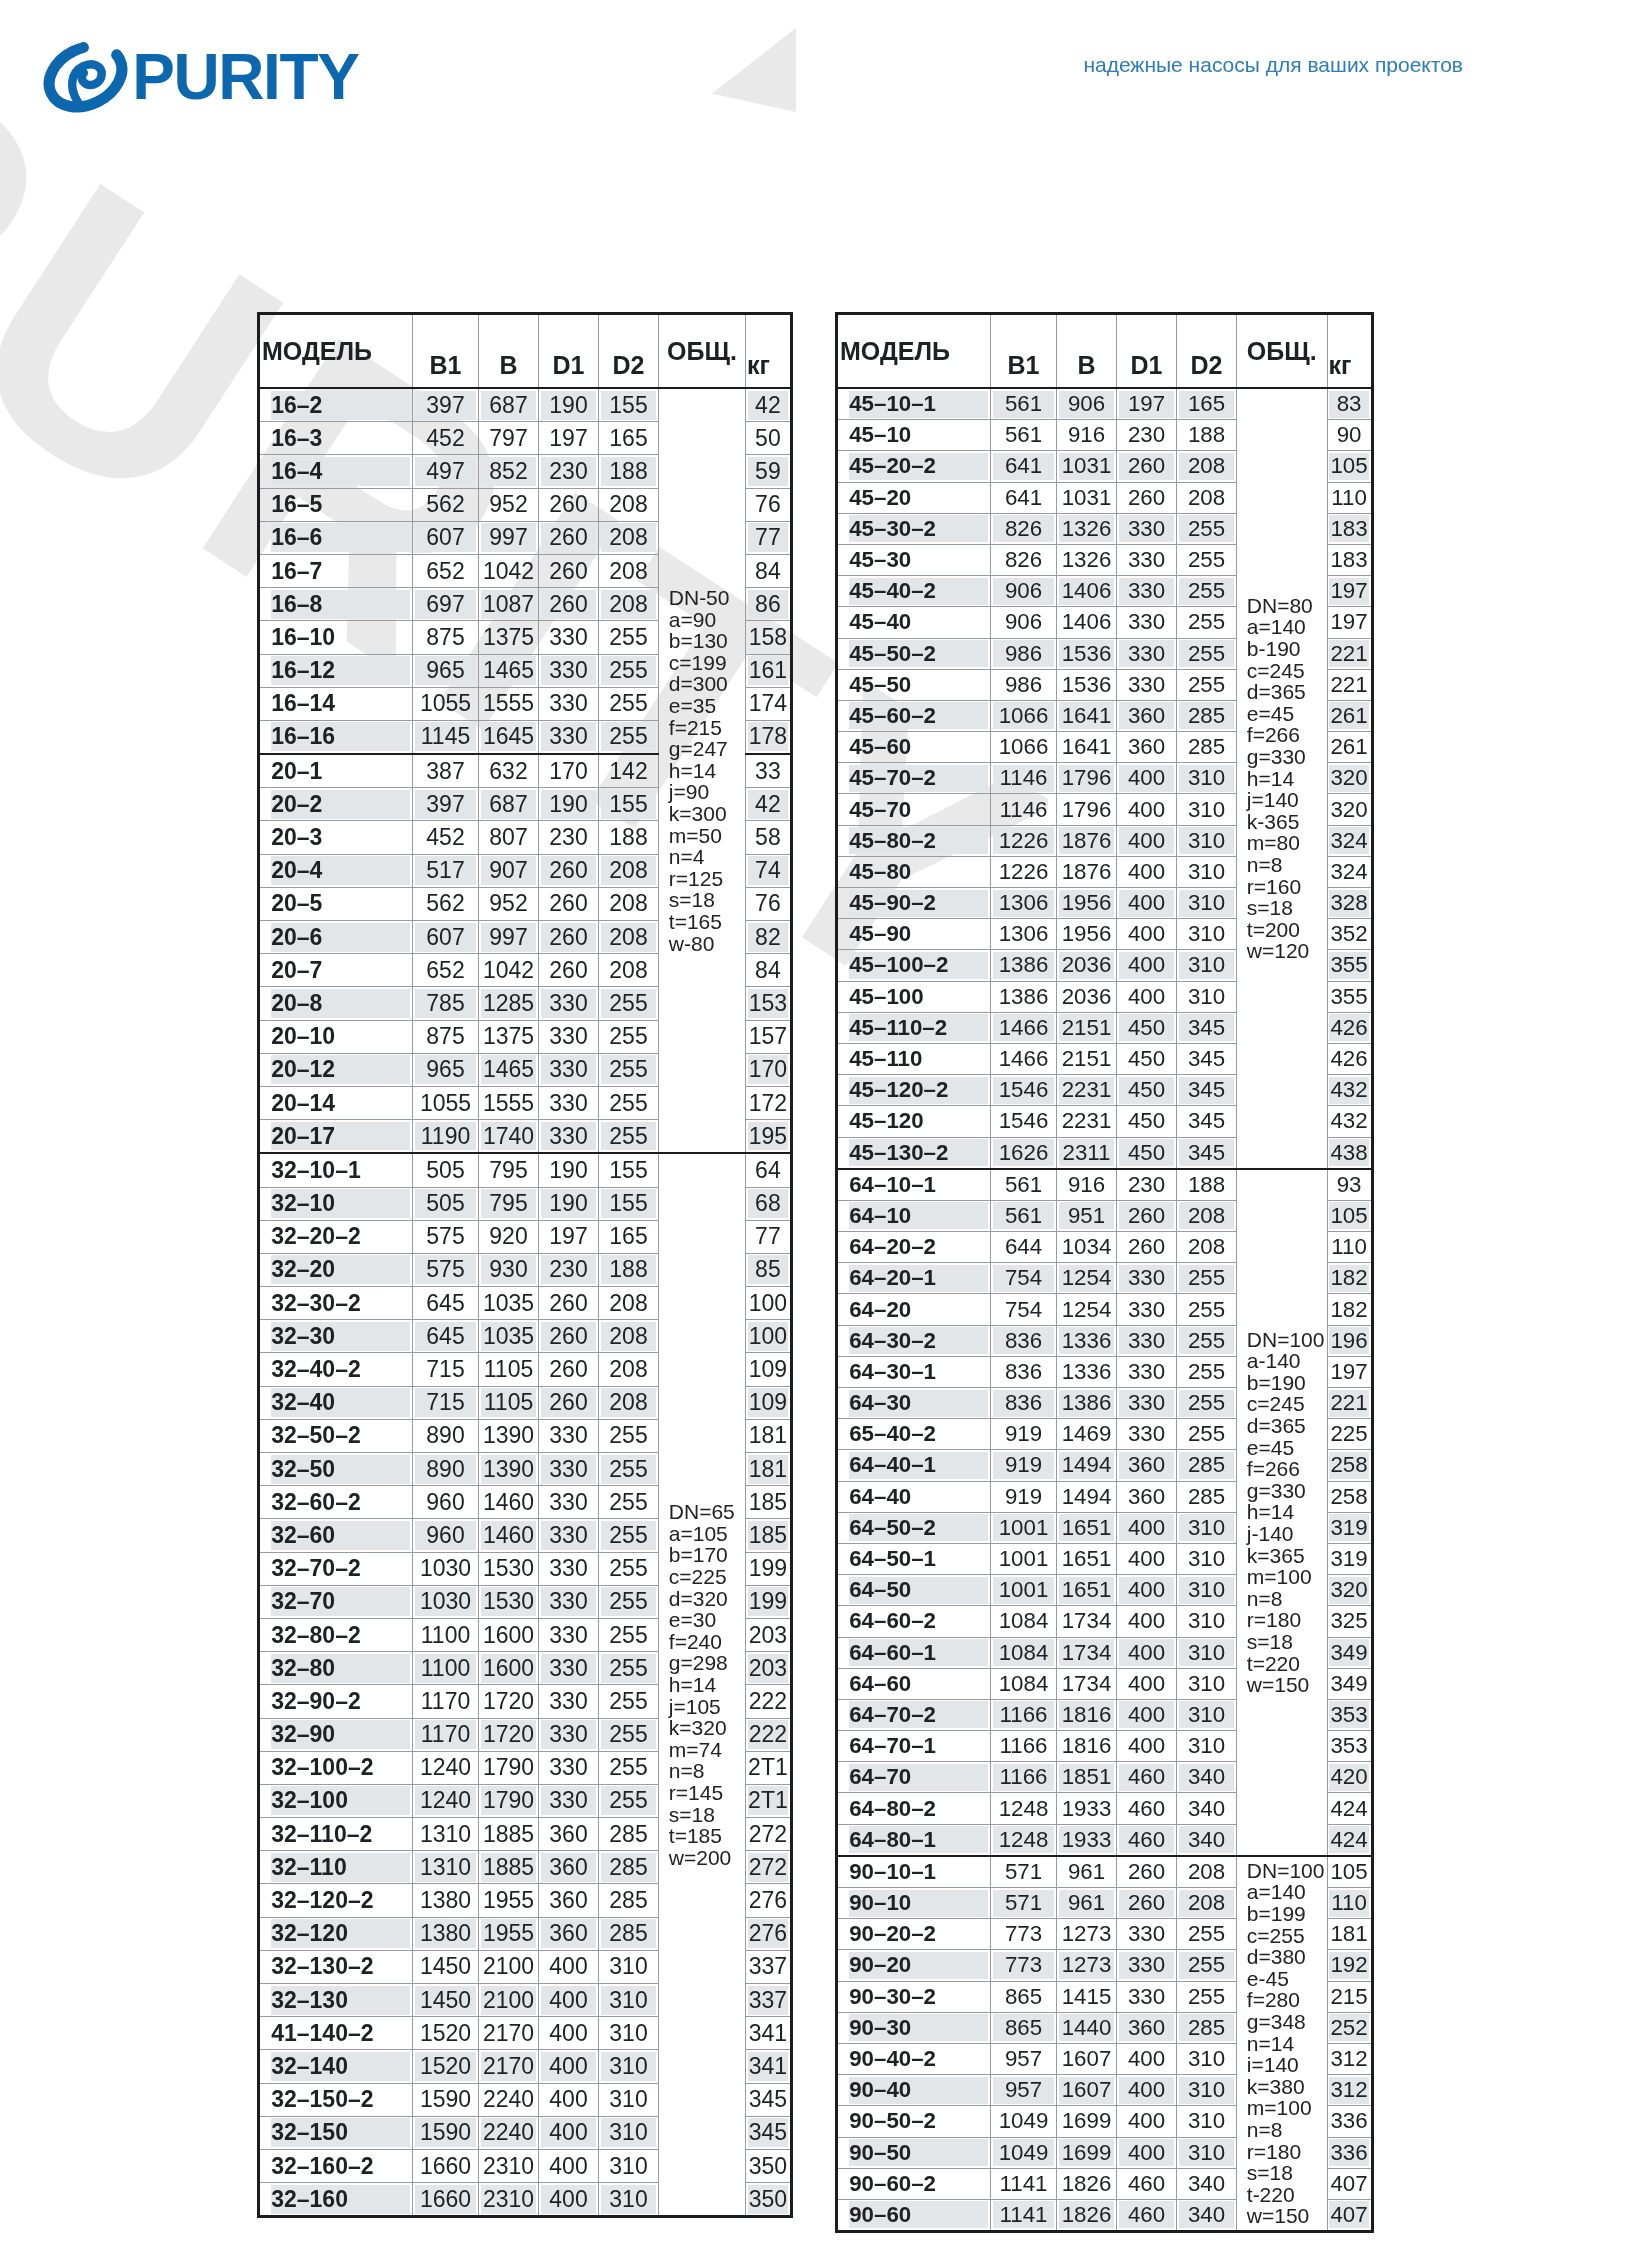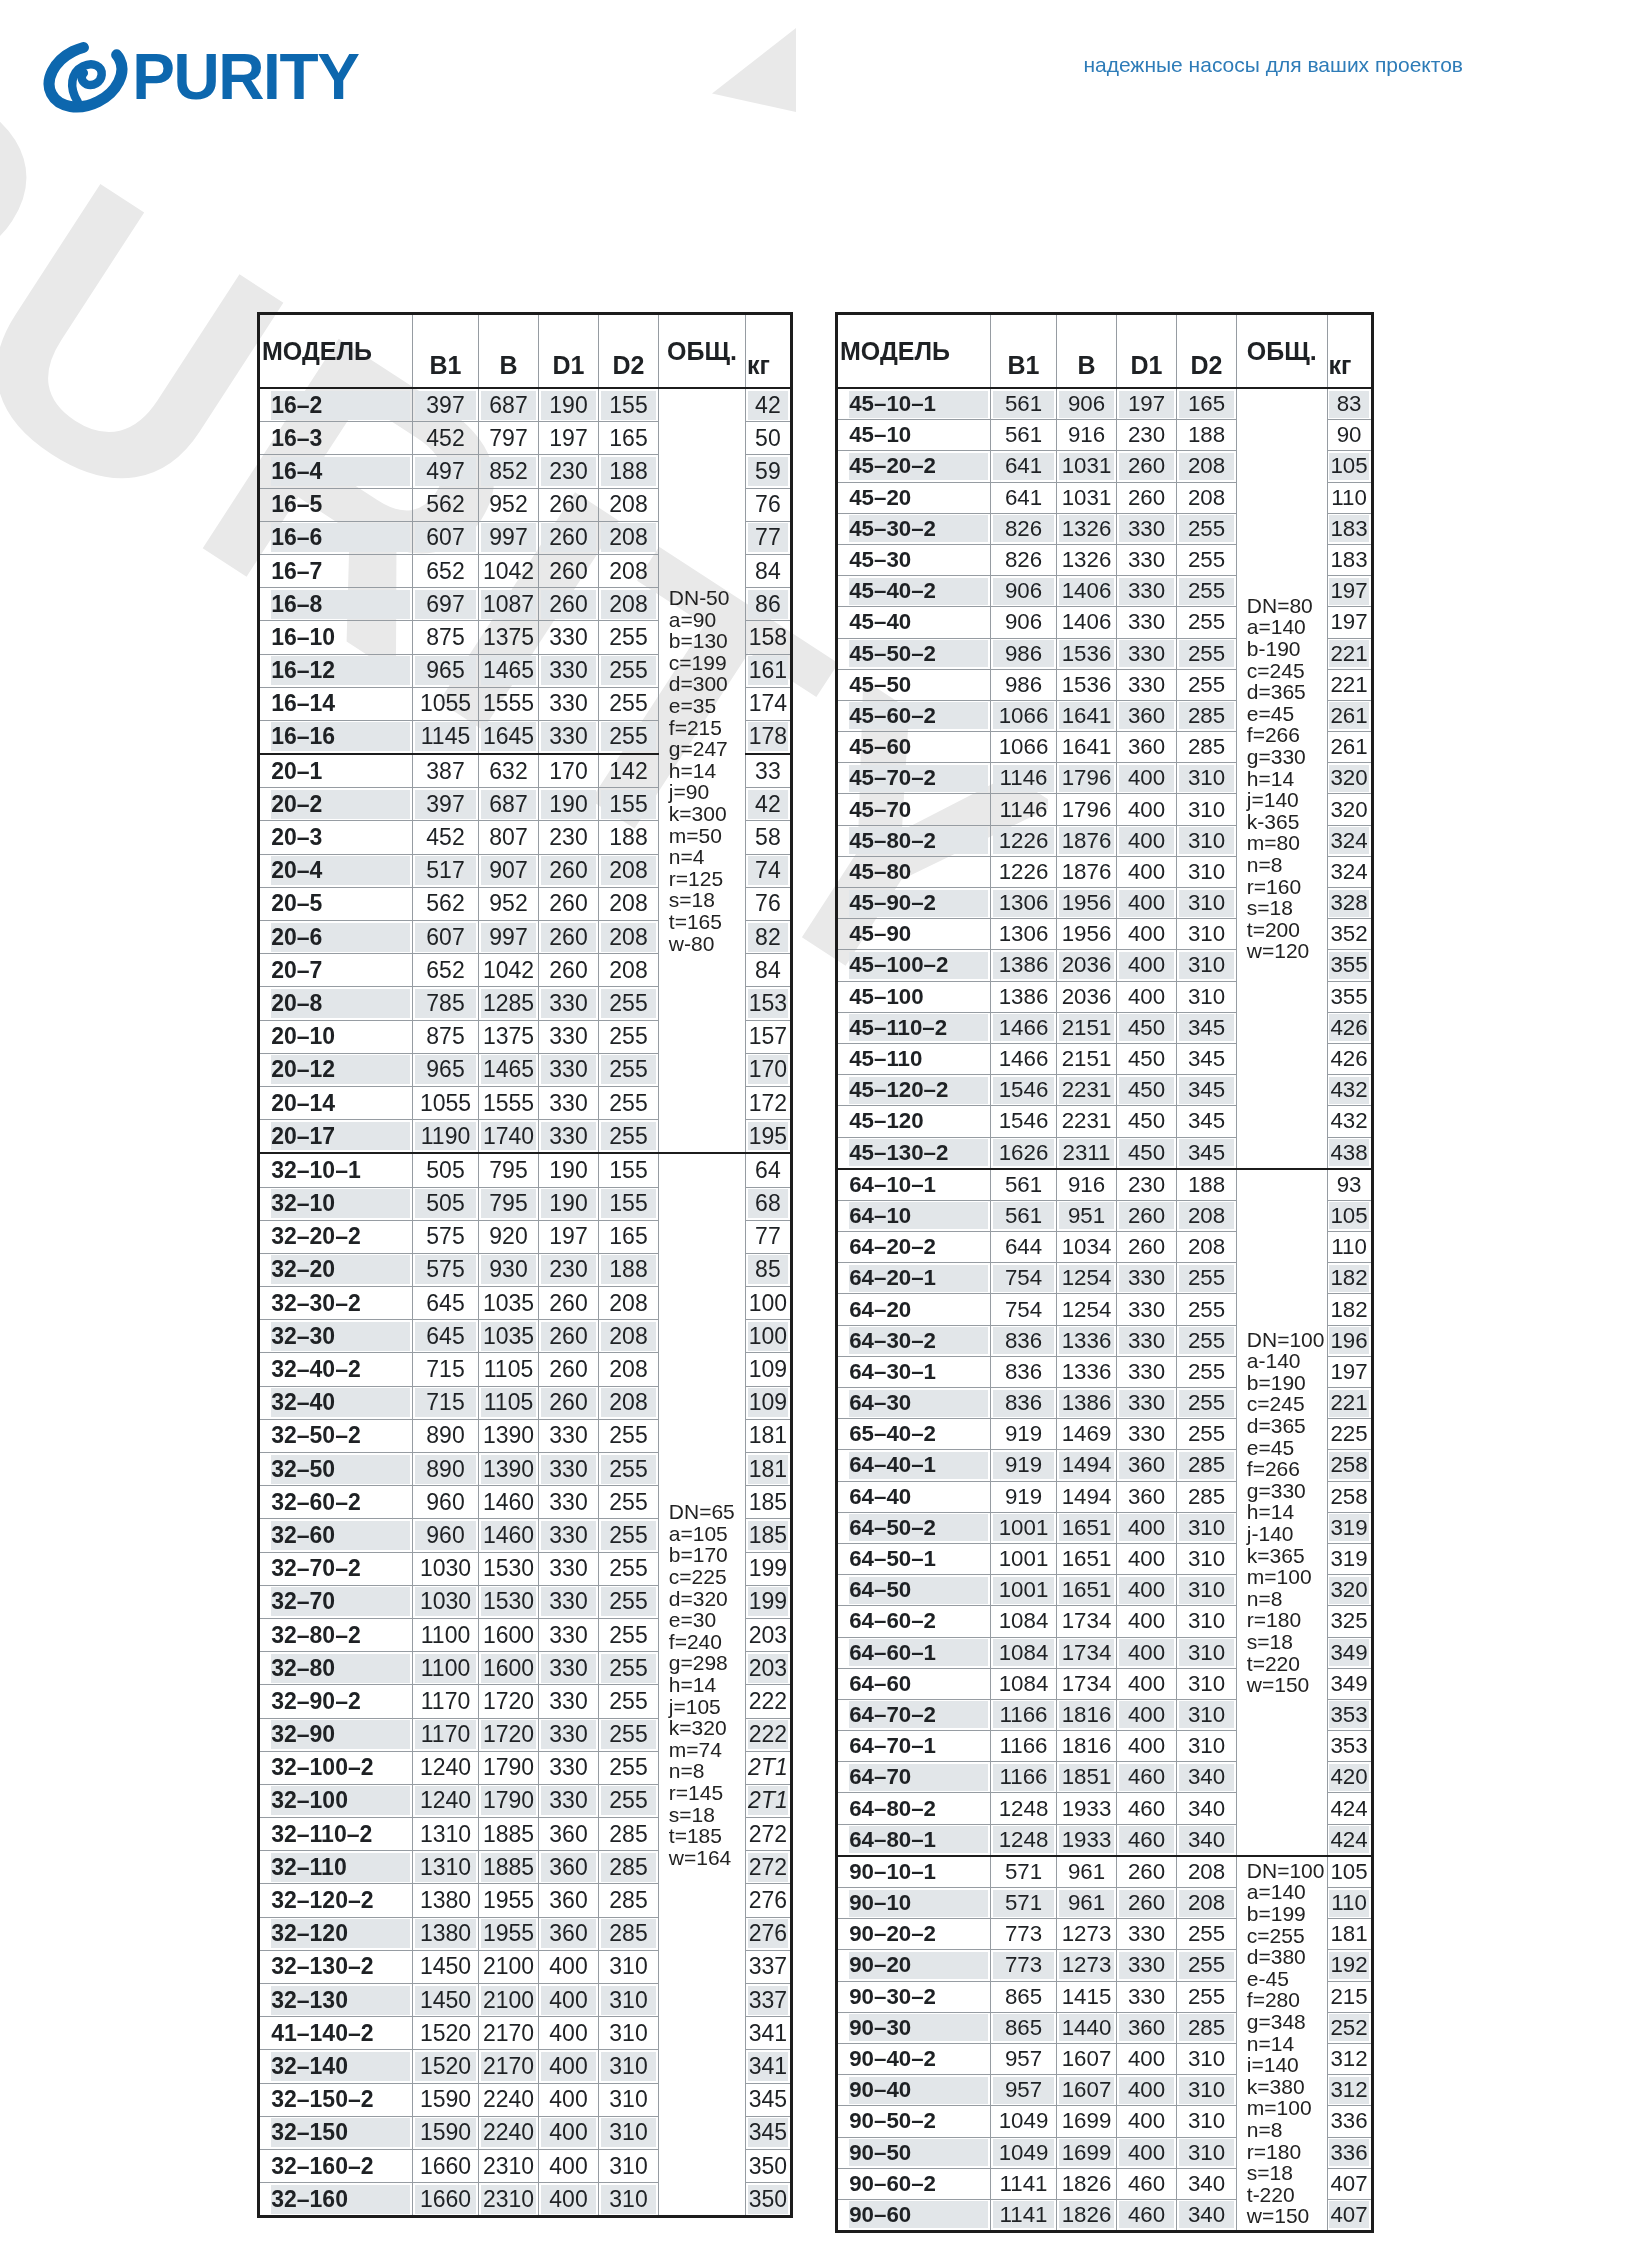--- a/index.html
+++ b/index.html
@@ -41,21 +41,21 @@
   .dim-table td { text-align:center; padding:2.1px; background-clip:content-box; }
   #left-table  td { height:28px; font-size:23px; }
   #right-table td { height:26px; font-size:22.3px; }
 
   td.c-model { text-align:left; padding-left:11.2px; font-weight:bold; }
   tr.shaded td { background-color:#e2e6e9; }
   tr.shaded td.c-common, td.c-common { background-color:transparent; }
   td.c-common { vertical-align:middle; text-align:left; padding-left:9.8px; }
   .common-lines { font-size:21px; line-height:21.6px; color:#222; }
   tr.sec-start td { border-top:2.8px solid #1c1c1c; }
-  td.italic { font-style:italic; }
+  td.italic { }
 </style>
 </head>
 <body>
 
 <div class="watermark">
   <div class="wm-text">PURITY</div>
 </div>
 <div class="wm-tri"></div>
 
 <div class="brand">
@@ -312,21 +312,21 @@
             <div>f=240</div>
             <div>g=298</div>
             <div>h=14</div>
             <div>j=105</div>
             <div>k=320</div>
             <div>m=74</div>
             <div>n=8</div>
             <div>r=145</div>
             <div>s=18</div>
             <div>t=185</div>
-            <div>w=164</div>
+            <div>w=200</div>
           </div>
         </td>
         <td class="c-kg">64</td>
       </tr>
       <tr class="shaded">
         <td class="c-model">32–10</td>
         <td class="c-b1">505</td>
         <td class="c-b">795</td>
         <td class="c-d1">190</td>
         <td class="c-d2">155</td>

